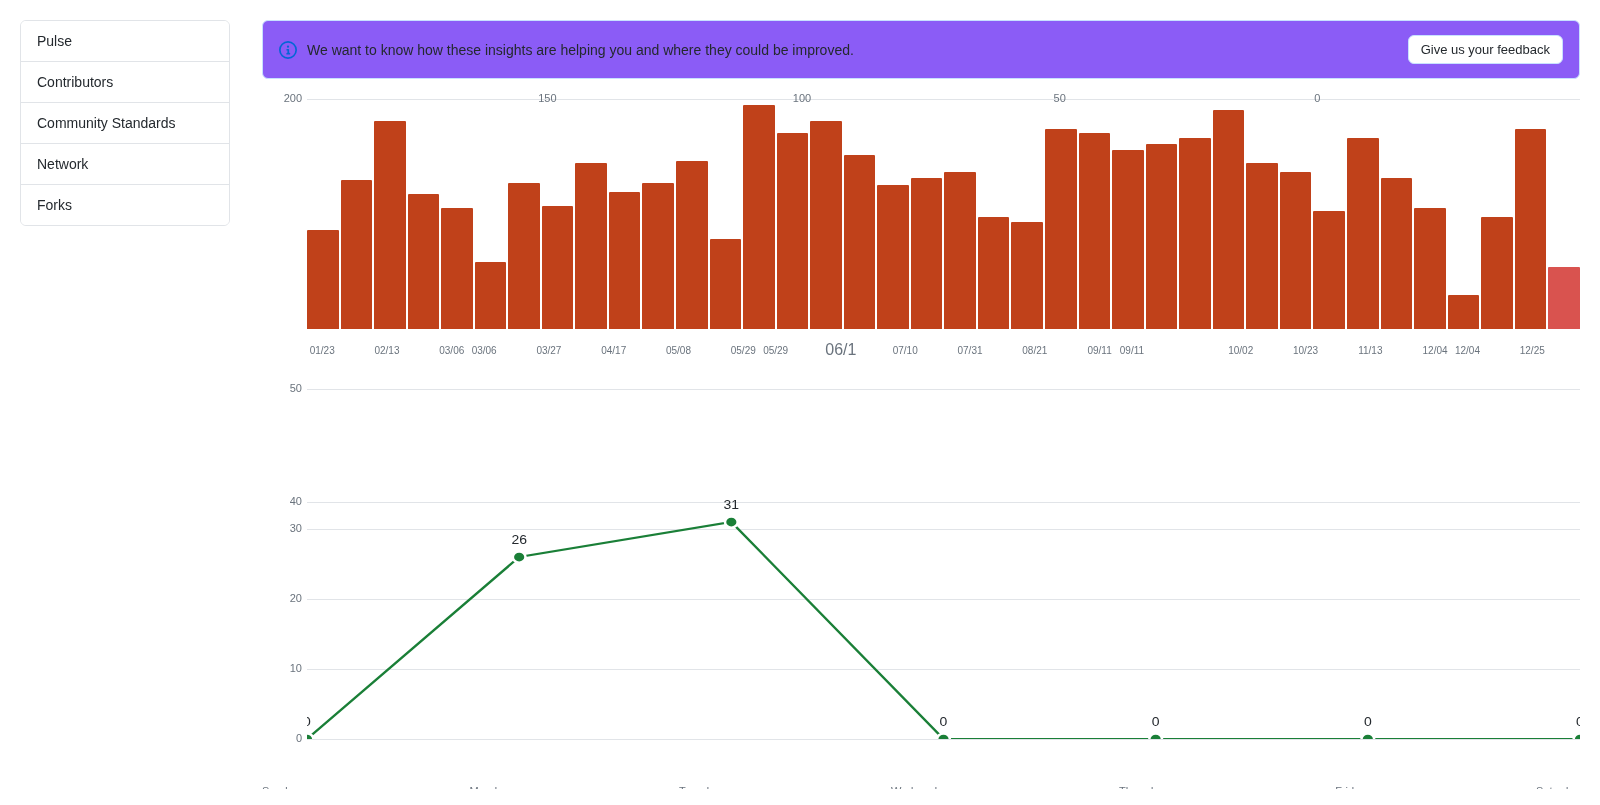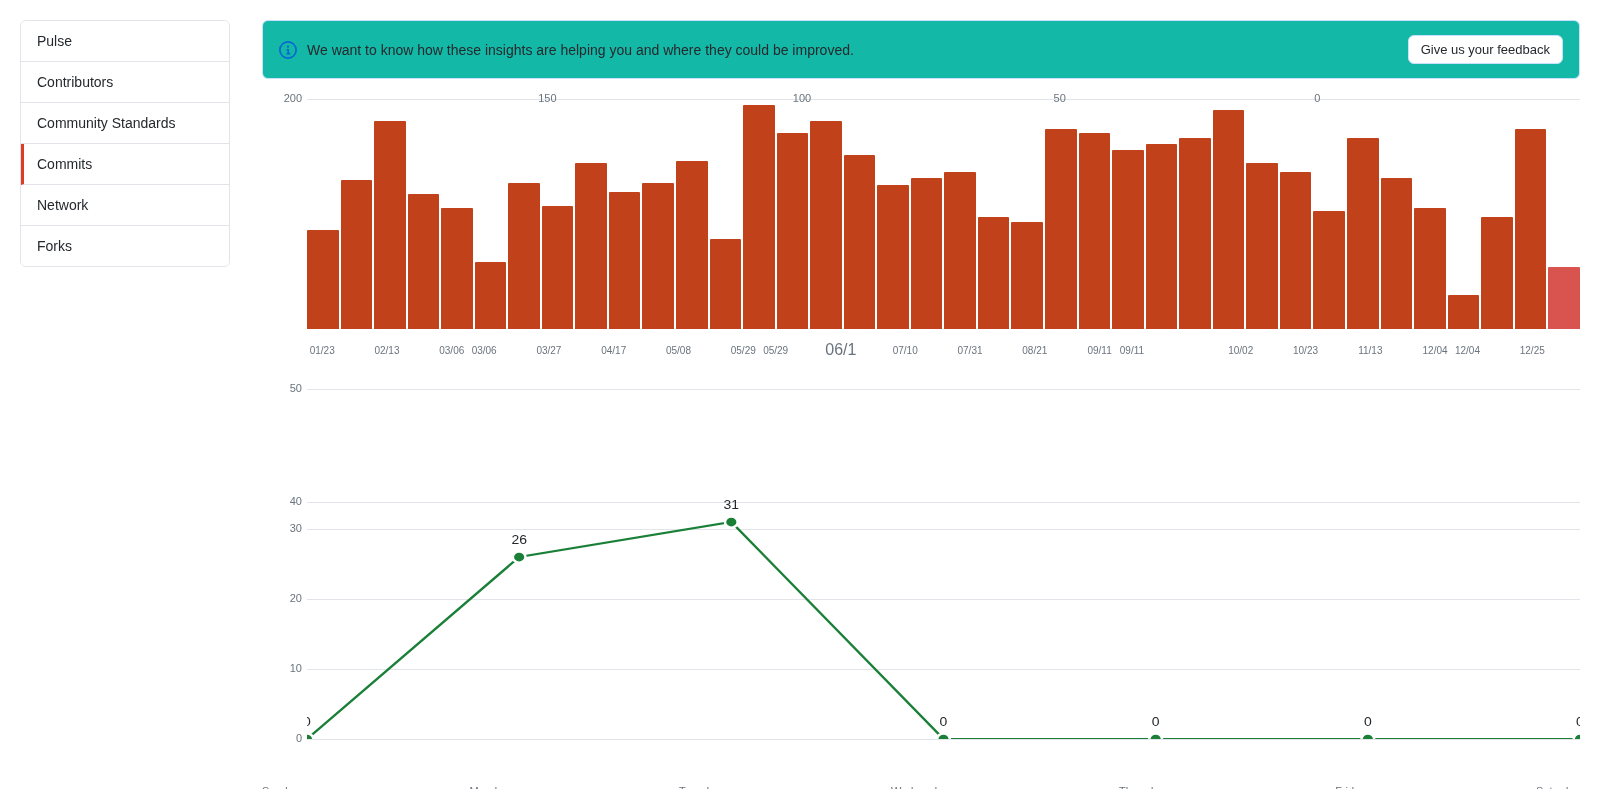--- a/index.html
+++ b/index.html
@@ -42,21 +42,21 @@
       padding-left: 13px;
       font-weight: 500;
     }
     .main {
       flex: 1;
       display: flex;
       flex-direction: column;
       gap: 20px;
     }
     .feedback-banner {
-      background: #14b8a6;
+      background: #8b5cf6;
       border: 1px solid #c8e1ff;
       border-radius: 6px;
       padding: 14px 16px;
       display: flex;
       align-items: center;
       justify-content: space-between;
     }
     .feedback-banner-left {
       display: flex;
       align-items: center;
@@ -212,21 +212,20 @@
   </style>
 </head>
 <body>
 
 <div class="layout">
 
   <nav class="sidebar">
   <a class="sidebar-item" href="#">Pulse</a>
       <a class="sidebar-item" href="#">Contributors</a>
       <a class="sidebar-item" href="#">Community Standards</a>
-      <a class="sidebar-item active" href="#">Commits</a>
       <a class="sidebar-item" href="#">Network</a>
       <a class="sidebar-item" href="#">Forks</a>
     </nav>
 
   <div class="main">
 
     <div class="feedback-banner">
       <div class="feedback-banner-left">
         <svg class="info-icon" viewBox="0 0 16 16" fill="#0366d6">
           <path fill-rule="evenodd" d="M8 1.5a6.5 6.5 0 100 13 6.5 6.5 0 000-13zM0 8a8 8 0 1116 0A8 8 0 010 8zm6.5-.25A.75.75 0 017.25 7h1a.75.75 0 01.75.75v2.75h.25a.75.75 0 010 1.5h-2a.75.75 0 010-1.5h.25v-2h-.25a.75.75 0 01-.75-.75zM8 6a1 1 0 100-2 1 1 0 000 2z"></path>

